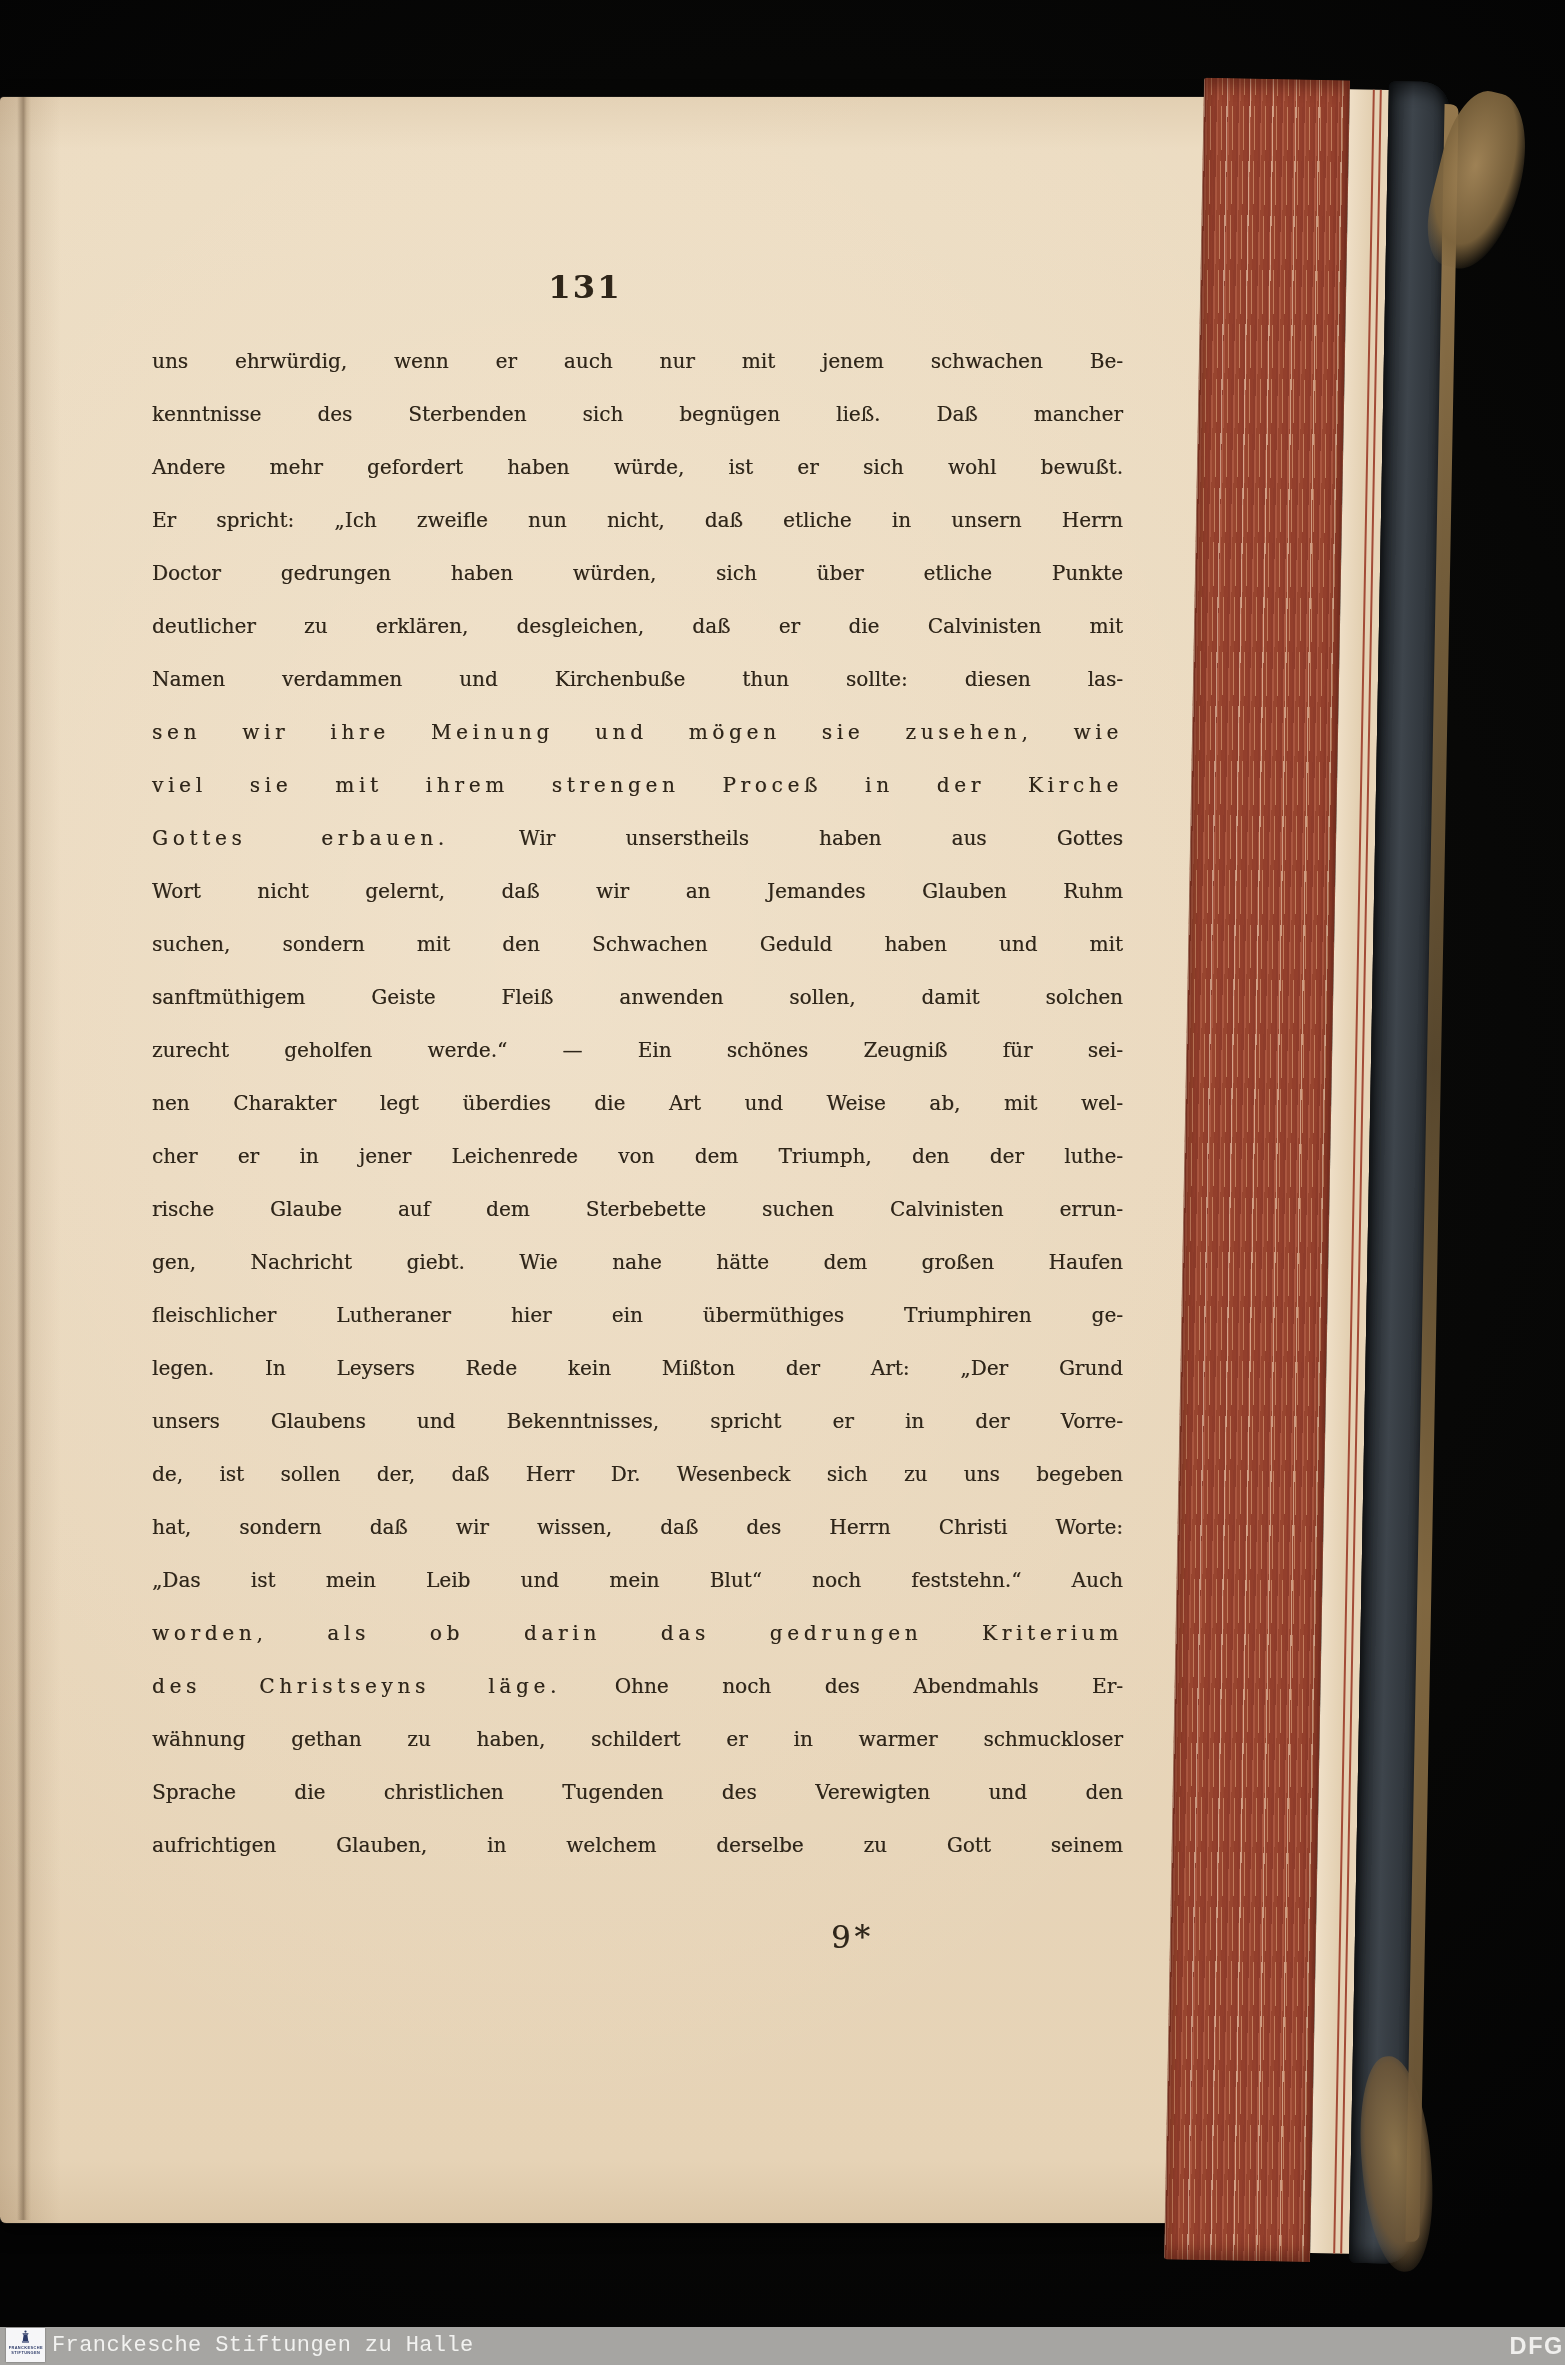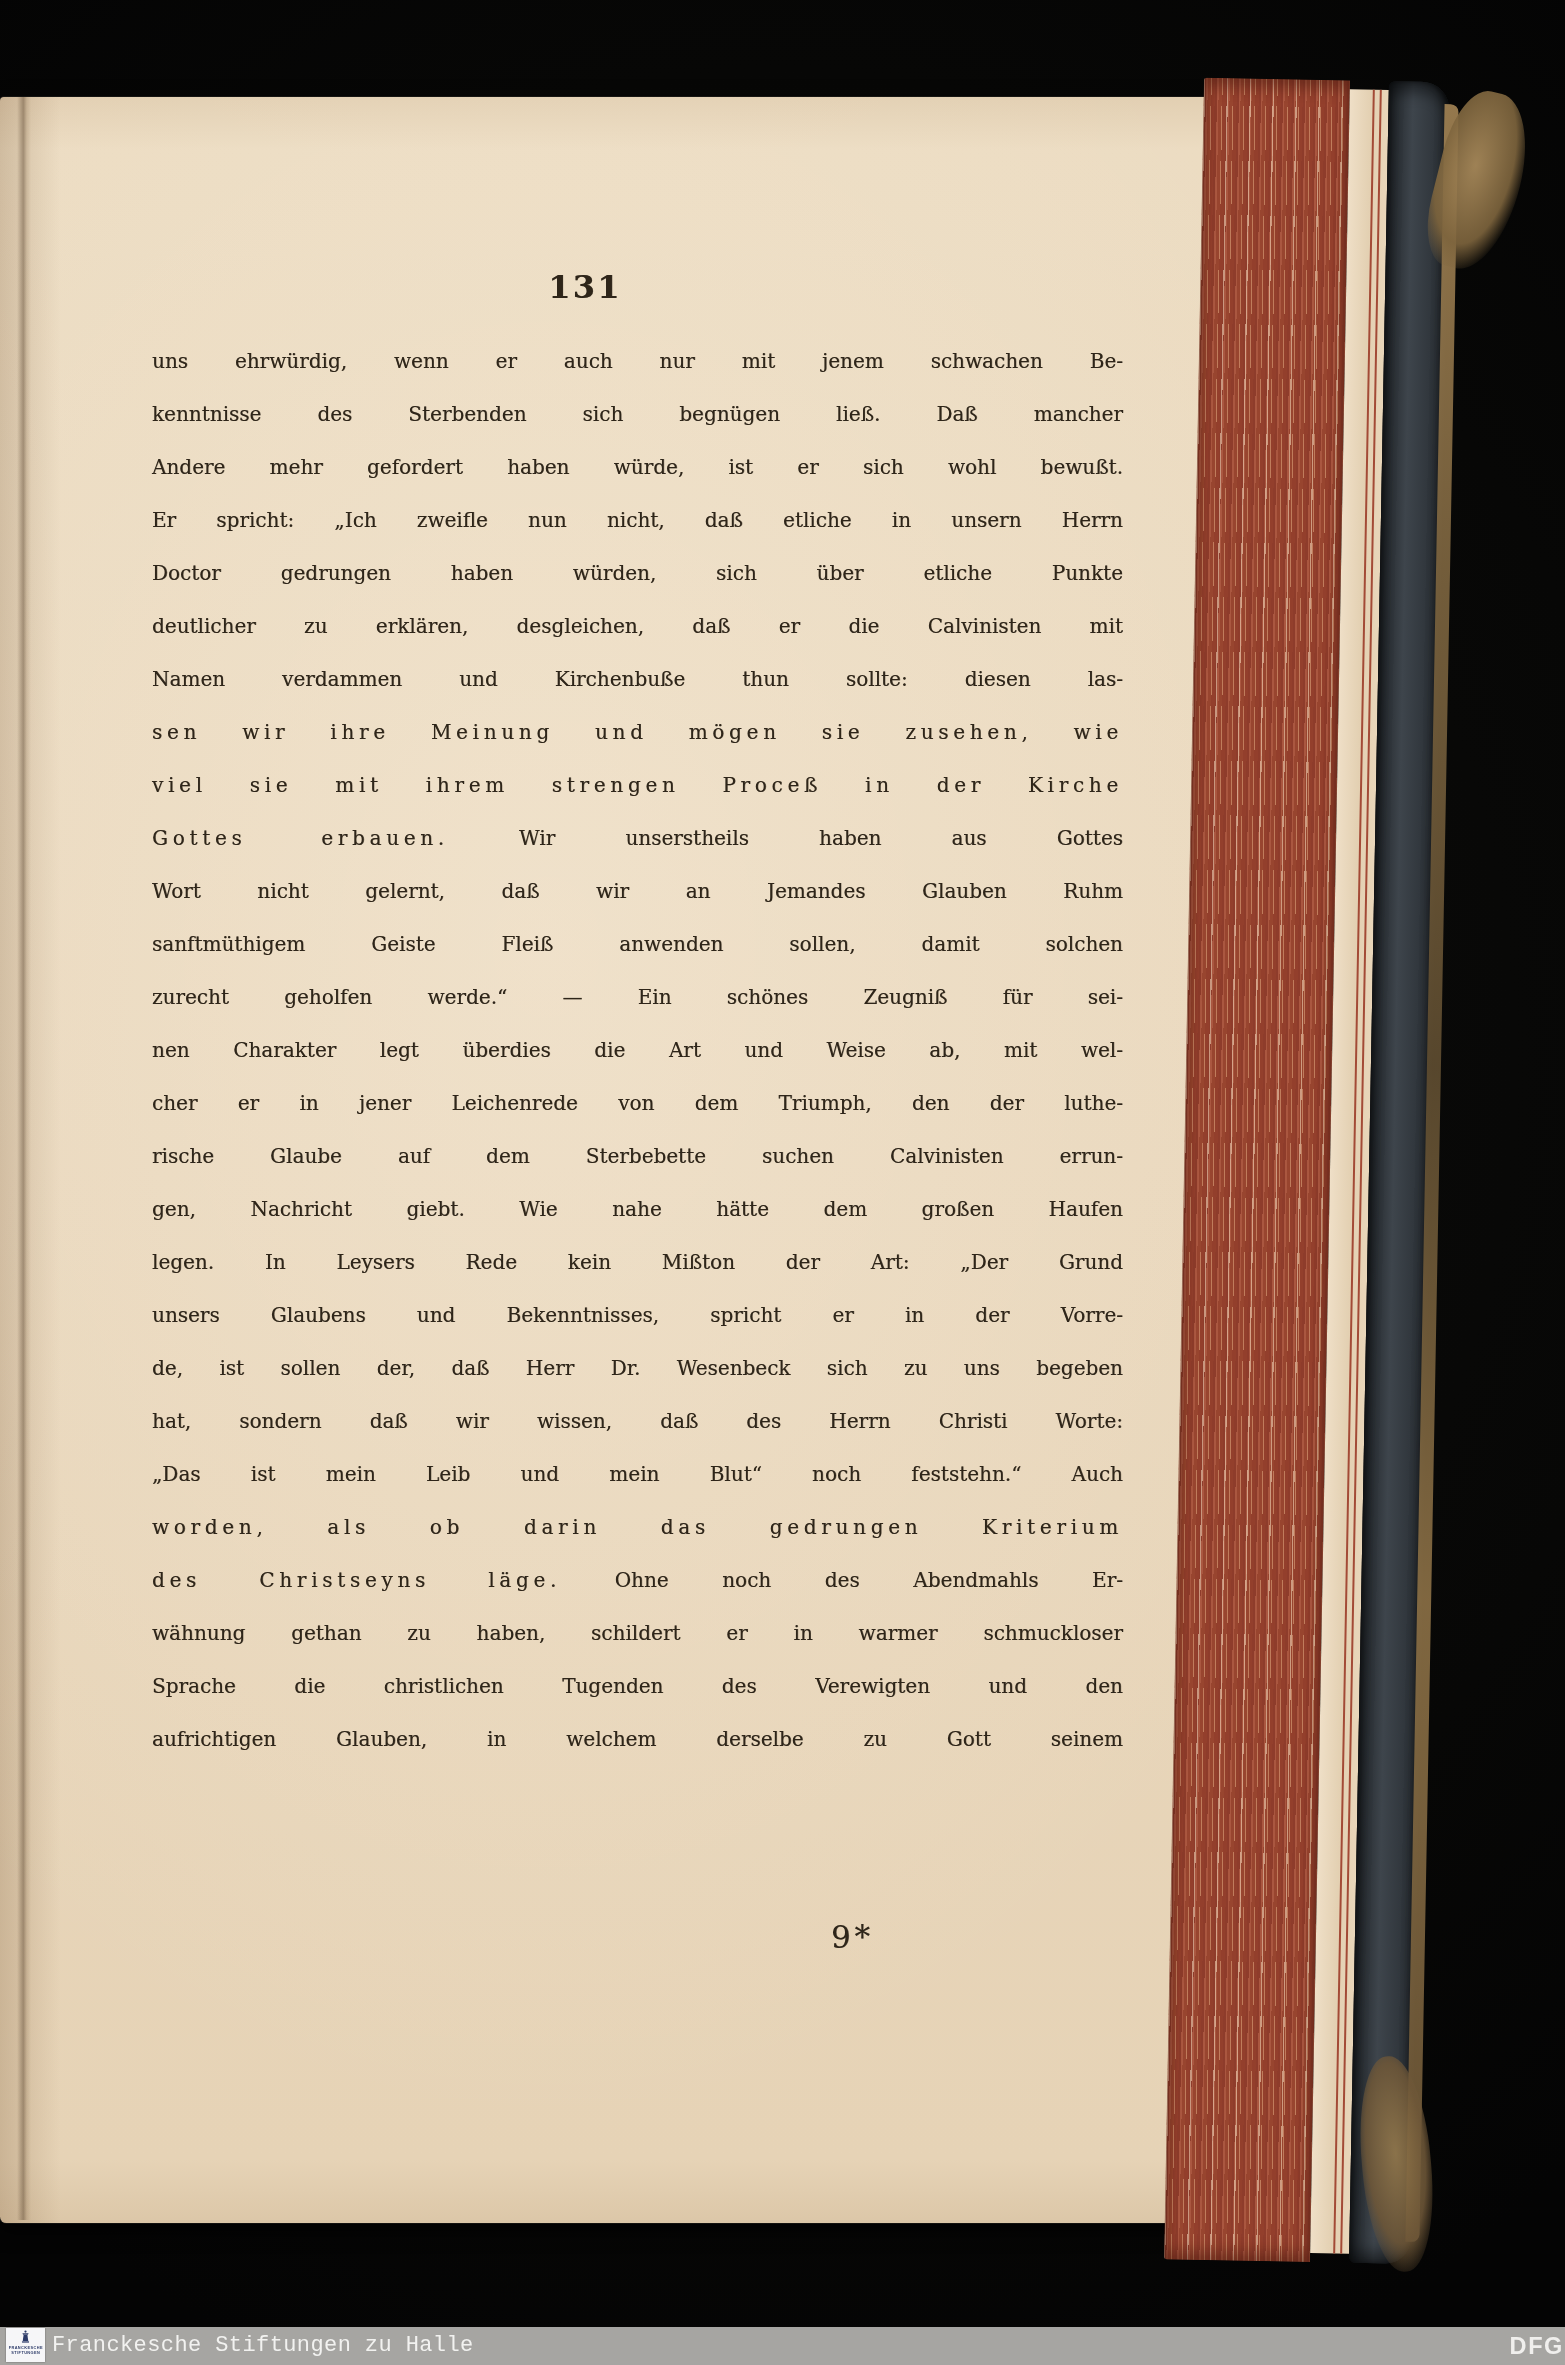--- a/index.html
+++ b/index.html
@@ -127,26 +127,28 @@
       <div class="line"><span>kenntnisse des Sterbenden sich begnügen ließ.  Daß mancher</span></div>
       <div class="line"><span>Andere mehr gefordert haben würde, ist er sich wohl bewußt.</span></div>
       <div class="line"><span>Er spricht: „Ich zweifle nun nicht, daß etliche in unsern Herrn</span></div>
       <div class="line"><span>Doctor gedrungen haben würden, sich über etliche Punkte</span></div>
       <div class="line"><span>deutlicher zu erklären, desgleichen, daß er die Calvinisten mit</span></div>
       <div class="line"><span>Namen verdammen und Kirchenbuße thun sollte: diesen las-</span></div>
       <div class="line"><span class="sp">sen wir ihre Meinung und mögen sie zusehen, wie</span></div>
       <div class="line"><span class="sp">viel sie mit ihrem strengen Proceß in der Kirche</span></div>
       <div class="line"><span class="sp">Gottes erbauen.</span><span> Wir unserstheils haben aus Gottes</span></div>
       <div class="line"><span>Wort nicht gelernt, daß wir an Jemandes Glauben Ruhm</span></div>
+      <div class="line"><span>suchen, sondern mit den Schwachen Geduld haben und mit</span></div>
       <div class="line"><span>sanftmüthigem Geiste Fleiß anwenden sollen, damit solchen</span></div>
       <div class="line"><span>zurecht geholfen werde.“ — Ein schönes Zeugniß für sei-</span></div>
       <div class="line"><span>nen Charakter legt überdies die Art und Weise ab, mit wel-</span></div>
       <div class="line"><span>cher er in jener Leichenrede von dem Triumph, den der luthe-</span></div>
       <div class="line"><span>rische Glaube auf dem Sterbebette suchen Calvinisten errun-</span></div>
       <div class="line"><span>gen, Nachricht giebt.  Wie nahe hätte dem großen Haufen</span></div>
+      <div class="line"><span>fleischlicher Lutheraner hier ein übermüthiges Triumphiren ge-</span></div>
       <div class="line"><span>legen.  In Leysers Rede kein Mißton der Art: „Der Grund</span></div>
       <div class="line"><span>unsers Glaubens und Bekenntnisses, spricht er in der Vorre-</span></div>
       <div class="line"><span>de, ist sollen der, daß Herr Dr. Wesenbeck sich zu uns begeben</span></div>
       <div class="line"><span>hat, sondern daß wir wissen, daß des Herrn Christi Worte:</span></div>
       <div class="line"><span>„Das ist mein Leib und mein Blut“ noch feststehn.“  Auch</span></div>
       <div class="line"><span class="sp">worden, als ob darin das gedrungen Kriterium</span></div>
       <div class="line"><span class="sp">des Christseyns läge.</span><span> Ohne noch des Abendmahls Er-</span></div>
       <div class="line"><span>wähnung gethan zu haben, schildert er in warmer schmuckloser</span></div>
       <div class="line"><span>Sprache die christlichen Tugenden des Verewigten und den</span></div>
       <div class="line"><span>aufrichtigen Glauben, in welchem derselbe zu Gott seinem</span></div>

